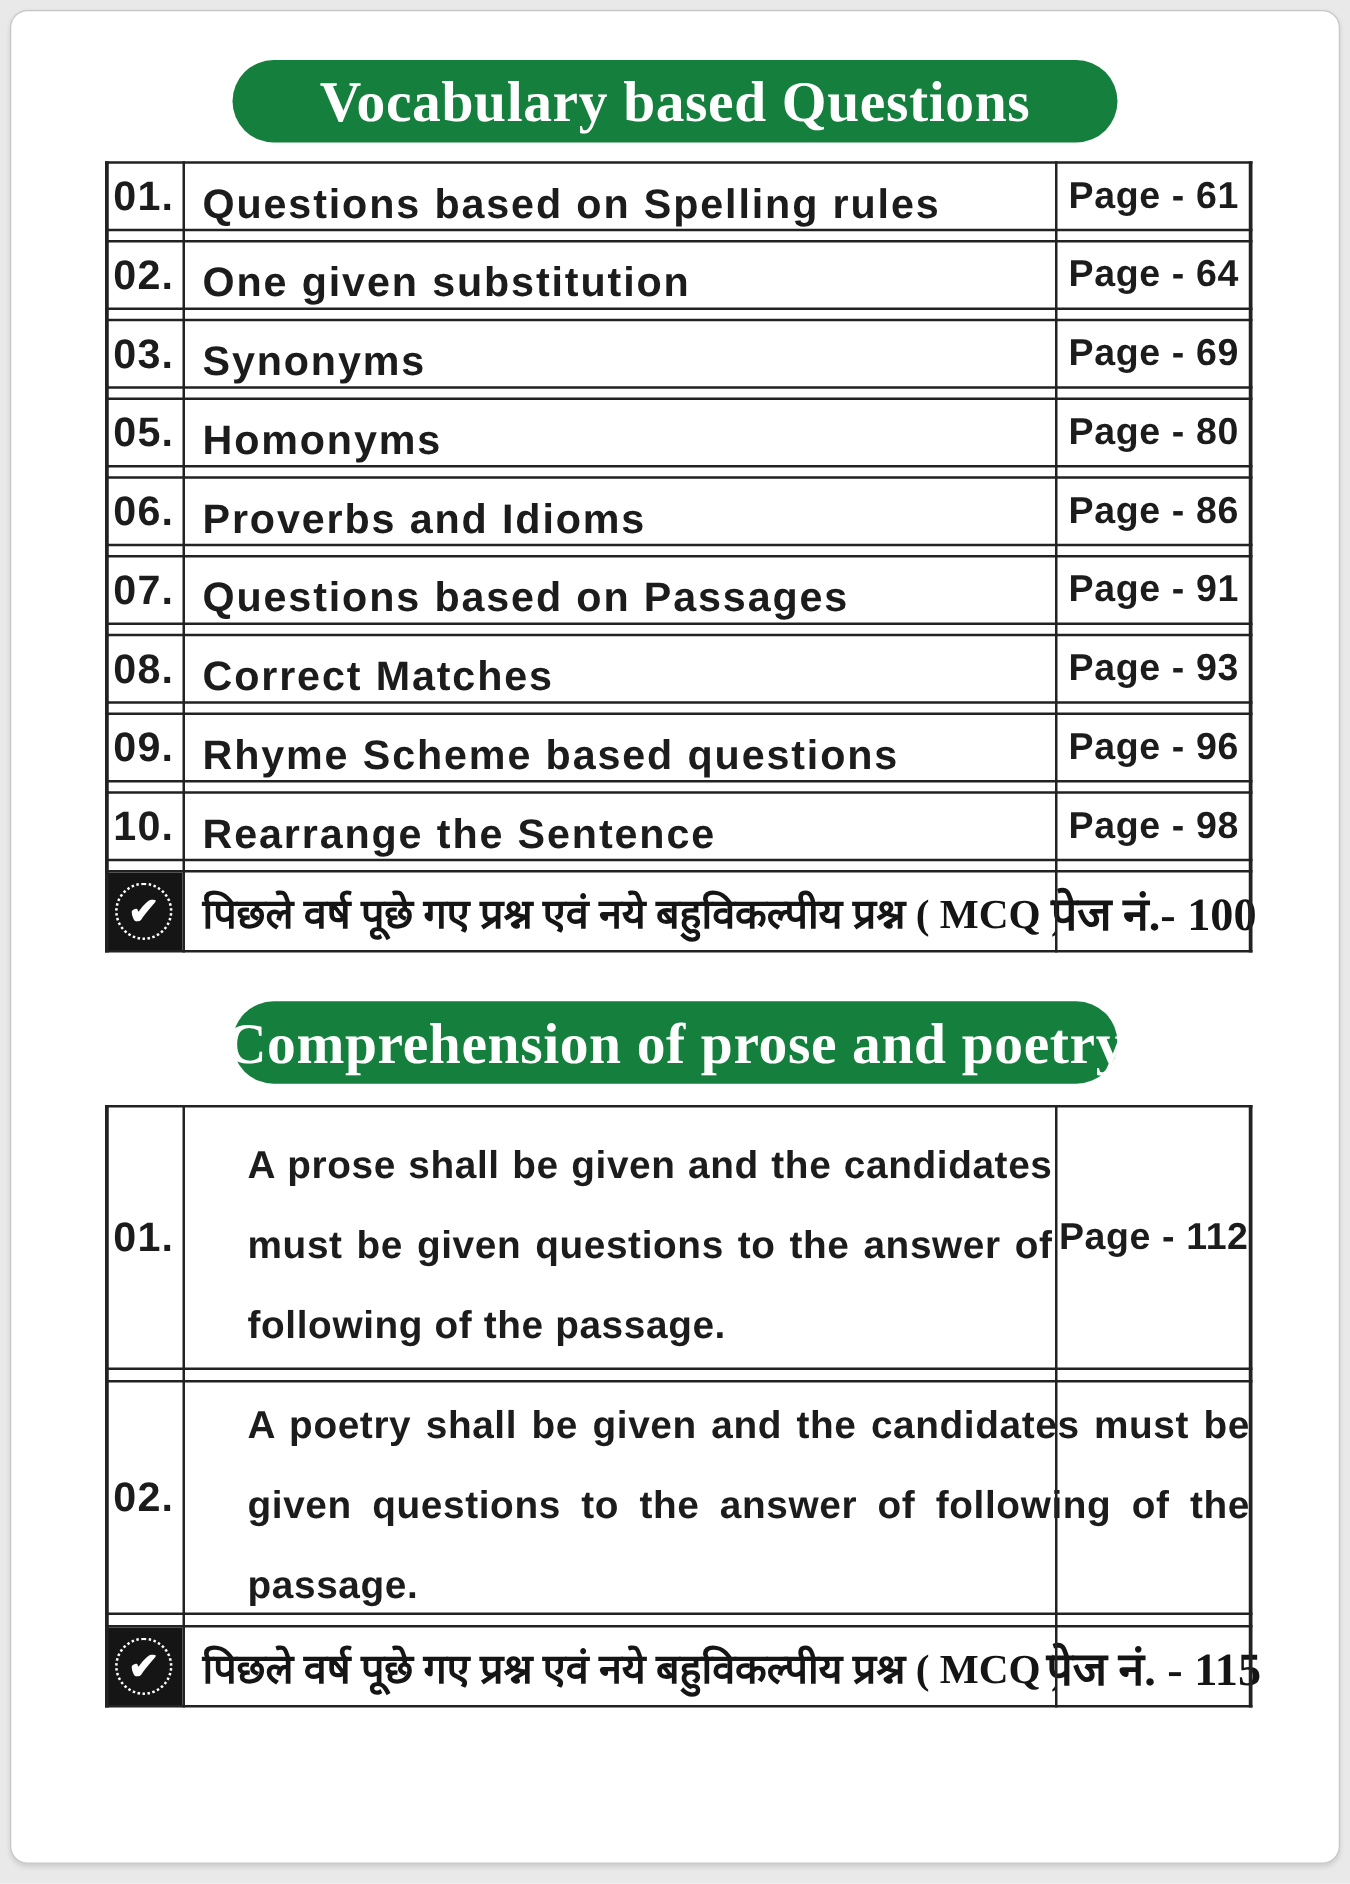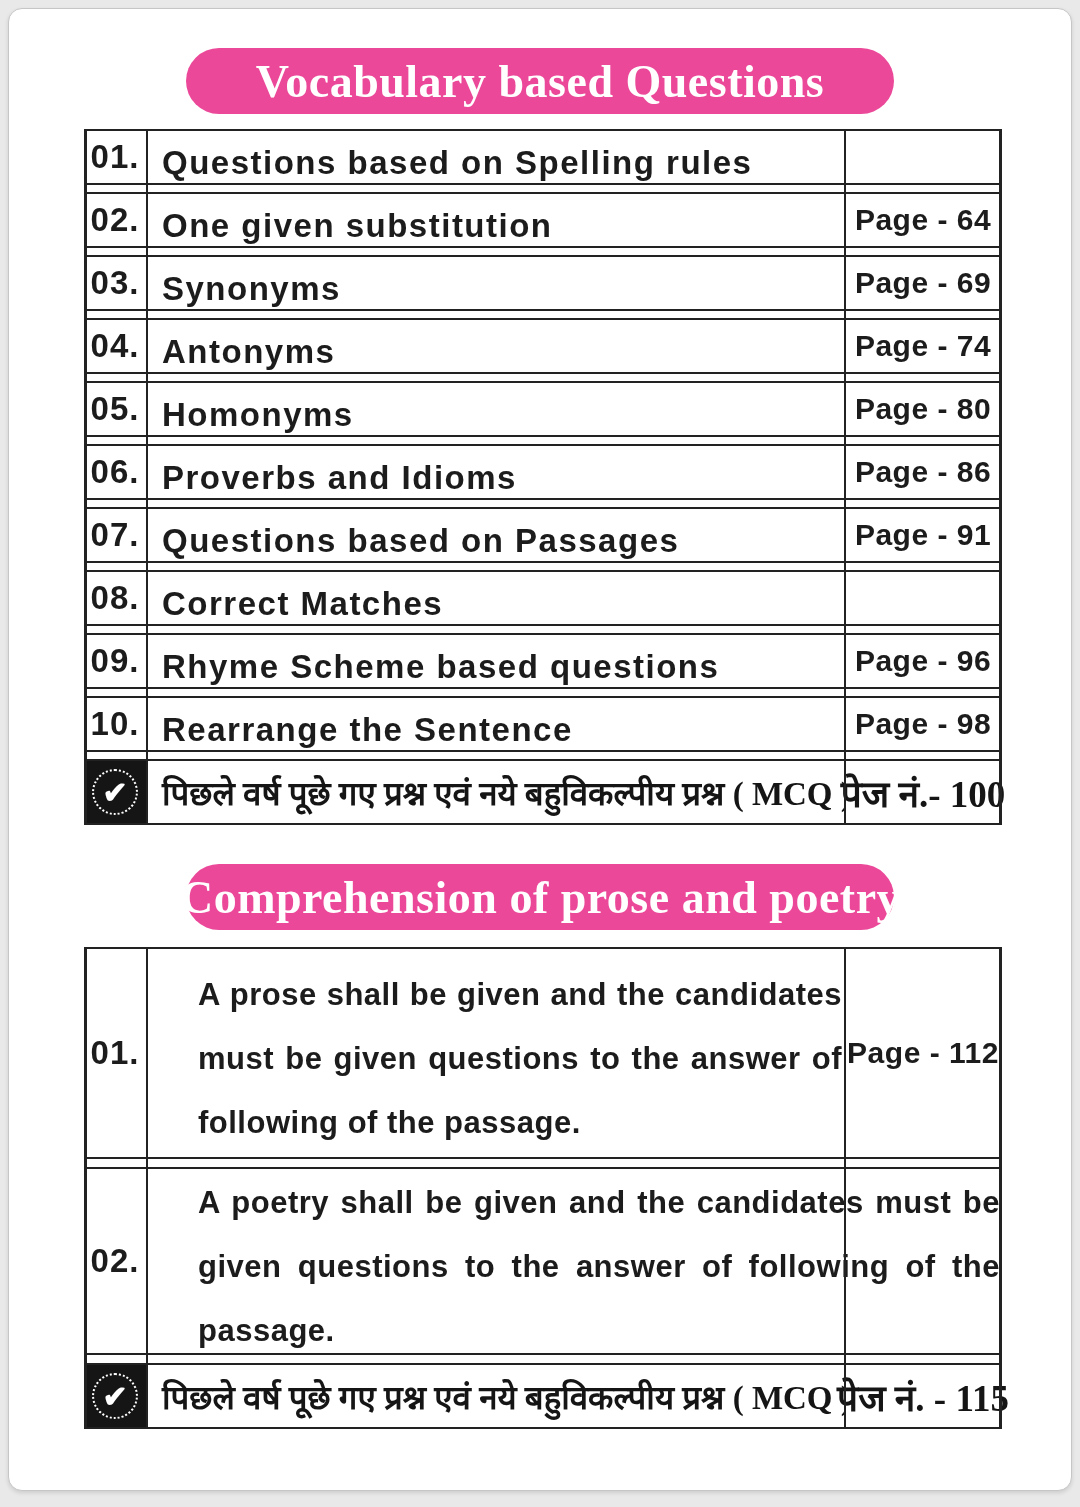--- a/index.html
+++ b/index.html
@@ -15,21 +15,21 @@
     width: 1064px; height: 1483px;
     background: #ffffff;
     border: 1px solid #c6c6c6;
     border-radius: 14px;
     box-shadow: 0 2px 4px rgba(0,0,0,0.12);
     overflow: hidden;
   }
   .banner {
     width: 708px; height: 66px;
     margin: 39px auto 0 auto;
-    background: #ec4899;
+    background: #15803d;
     border-radius: 34px;
     display: flex; align-items: center; justify-content: center;
     color: #ffffff;
     font-family: "Liberation Serif", serif;
     font-weight: 700;
     font-size: 46px;
     letter-spacing: 0.5px;
     white-space: nowrap;
   }
   .banner.second { }
@@ -139,54 +139,51 @@
 
   <div class="toc toc1">
     <div class="vline l0"></div>
     <div class="vline l1"></div>
     <div class="vline l2"></div>
     <div class="vline l3"></div>
 
     <div class="trow">
       <div class="cell-num">01.</div>
       <div class="cell-title">Questions based on Spelling rules</div>
+      <div class="cell-page">Page - 61</div>
     </div>
     <div class="trow">
       <div class="cell-num">02.</div>
       <div class="cell-title">One given substitution</div>
       <div class="cell-page">Page - 64</div>
     </div>
     <div class="trow">
       <div class="cell-num">03.</div>
       <div class="cell-title">Synonyms</div>
       <div class="cell-page">Page - 69</div>
     </div>
     <div class="trow">
-      <div class="cell-num">04.</div>
-      <div class="cell-title">Antonyms</div>
-      <div class="cell-page">Page - 74</div>
-    </div>
-    <div class="trow">
       <div class="cell-num">05.</div>
       <div class="cell-title">Homonyms</div>
       <div class="cell-page">Page - 80</div>
     </div>
     <div class="trow">
       <div class="cell-num">06.</div>
       <div class="cell-title">Proverbs and Idioms</div>
       <div class="cell-page">Page - 86</div>
     </div>
     <div class="trow">
       <div class="cell-num">07.</div>
       <div class="cell-title">Questions based on Passages</div>
       <div class="cell-page">Page - 91</div>
     </div>
     <div class="trow">
       <div class="cell-num">08.</div>
       <div class="cell-title">Correct Matches</div>
+      <div class="cell-page">Page - 93</div>
     </div>
     <div class="trow">
       <div class="cell-num">09.</div>
       <div class="cell-title">Rhyme Scheme based questions</div>
       <div class="cell-page">Page - 96</div>
     </div>
     <div class="trow">
       <div class="cell-num">10.</div>
       <div class="cell-title">Rearrange the Sentence</div>
       <div class="cell-page">Page - 98</div>

